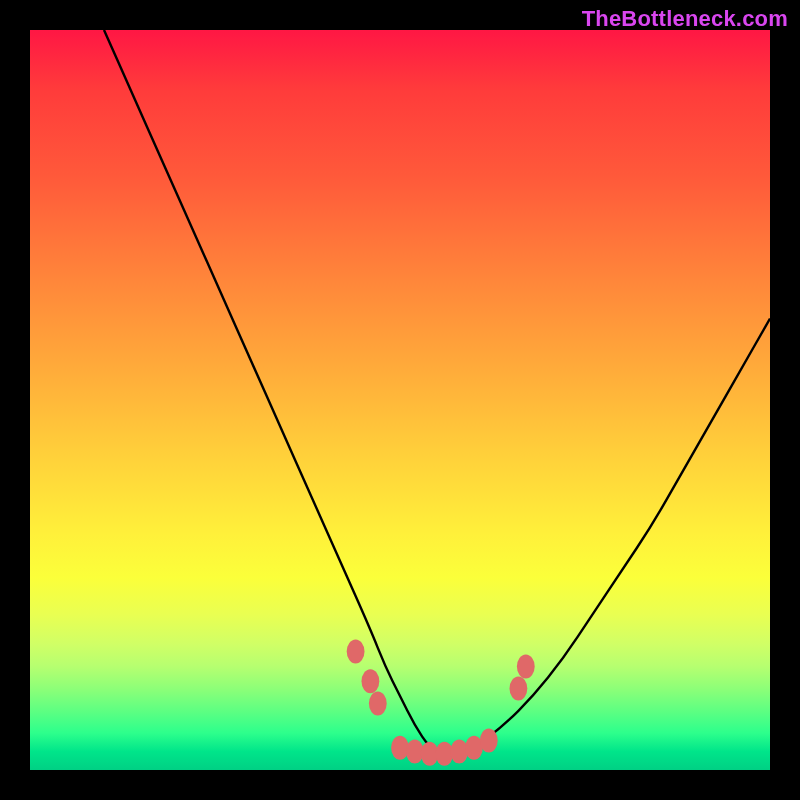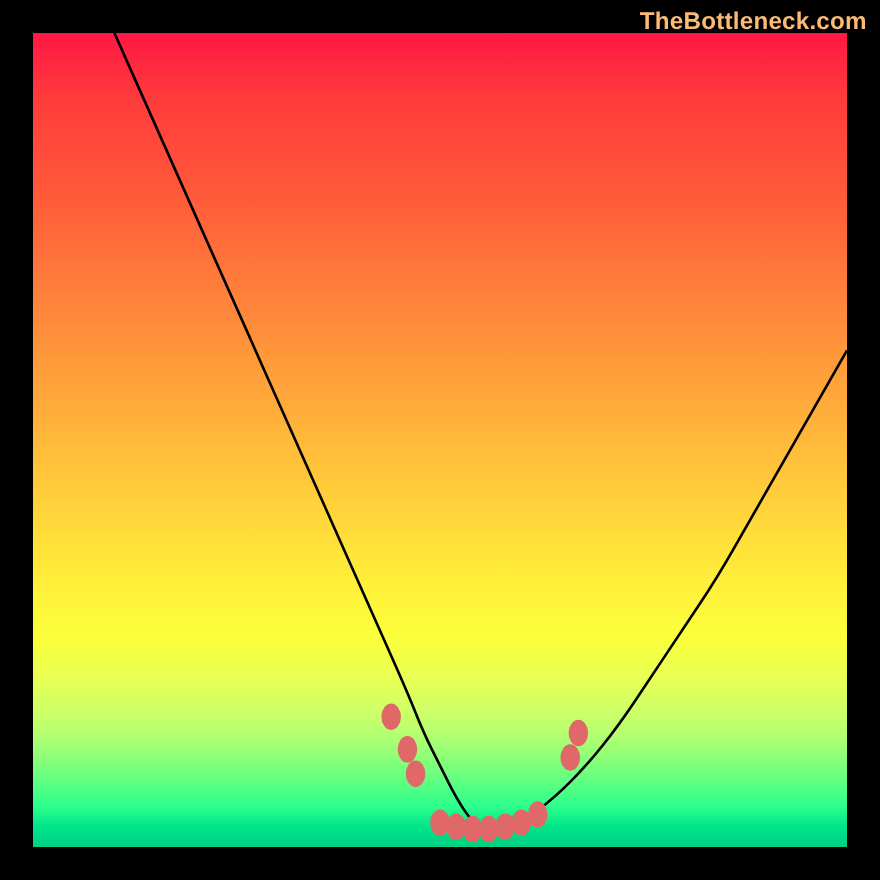--- a/index.html
+++ b/index.html
@@ -43,21 +43,21 @@
       #5eff82 92%,
       #2dff8c 95%,
       #00e58a 97.5%,
       #00d084 100%
     );
   }
   .watermark {
     position: absolute;
     top: 6px;
     right: 12px;
-    color: #fdba74;
+    color: #d946ef;
     letter-spacing: 0.2px;
     font-weight: 600;
   }
   svg.curve {
     position: absolute;
     left: 0;
     top: 0;
     width: 740px;
     height: 740px;
   }

